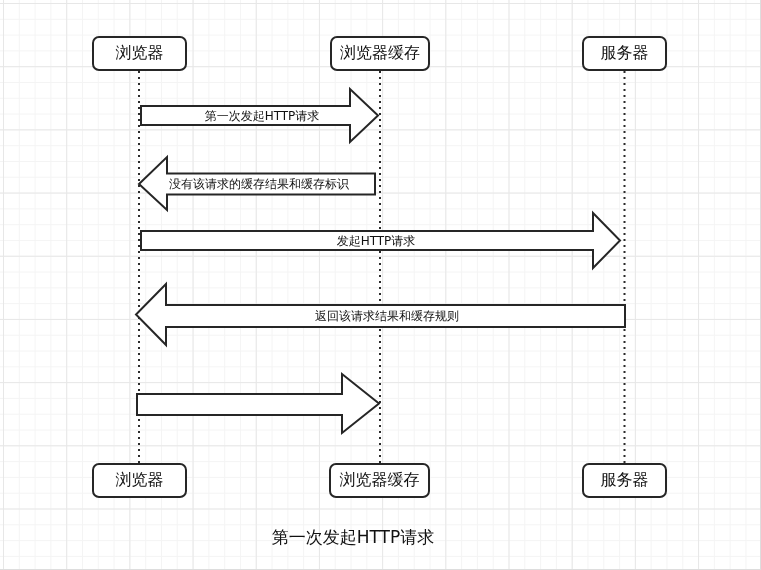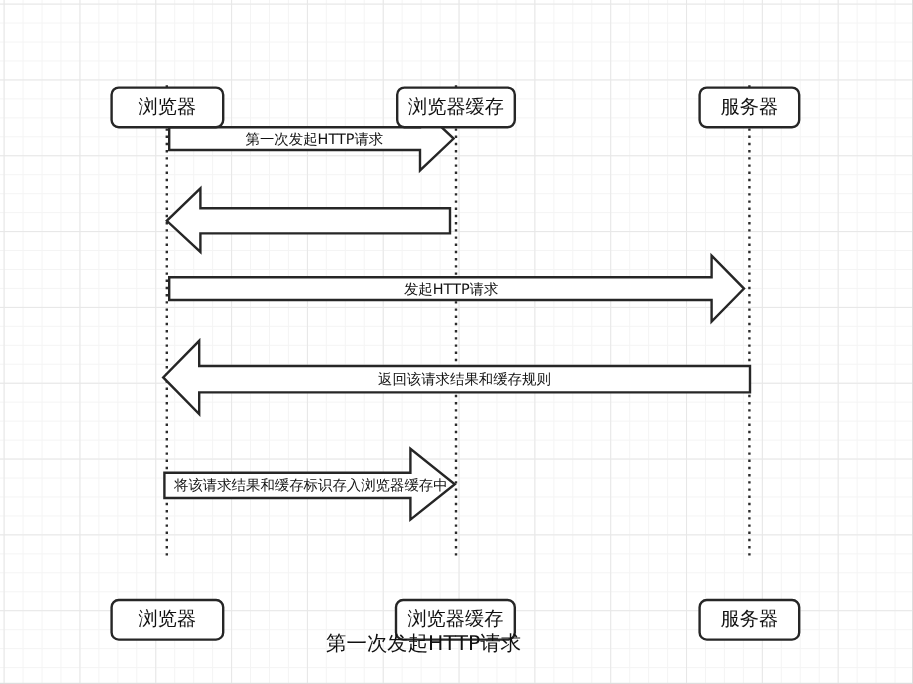--- a/index.html
+++ b/index.html
@@ -29,21 +29,20 @@
   .actor{
     position:absolute;
     box-sizing:border-box;
     height:35px;
     border:2px solid #262626;
     border-radius:7px;
     background:#ffffff;
     display:flex;align-items:center;justify-content:center;
     font-size:16px;color:#111111;
     white-space:nowrap;
-    margin-top:36px;
   }
   .msg-label{
     position:absolute;
     transform:translate(-50%,-50%);
     font-size:12px;
     color:#111111;
     white-space:nowrap;
     line-height:1;
   }
   .caption{
@@ -79,19 +78,19 @@
 
   <div class="actor" style="left:92px;top:36px;width:95px;">浏览器</div>
   <div class="actor" style="left:330px;top:36px;width:100px;">浏览器缓存</div>
   <div class="actor" style="left:582px;top:36px;width:85px;">服务器</div>
 
   <div class="actor" style="left:92px;top:463px;width:95px;">浏览器</div>
   <div class="actor" style="left:329px;top:463px;width:101px;">浏览器缓存</div>
   <div class="actor" style="left:582px;top:463px;width:85px;">服务器</div>
 
   <div class="msg-label" style="left:262px;top:116px;">第一次发起HTTP请求</div>
+  <div class="msg-label" style="left:259px;top:184px;">没有该请求的缓存结果和缓存标识</div>
   <div class="msg-label" style="left:376px;top:241px;">发起HTTP请求</div>
   <div class="msg-label" style="left:387px;top:316px;">返回该请求结果和缓存规则</div>
-  <div class="msg-label" style="left:259px;top:404px;">将该请求结果和缓存标识存入浏览器缓存中</div>
 
   <div class="caption" style="left:353px;top:537px;">第一次发起HTTP请求</div>
 
 </div>
 
 </body></html>

